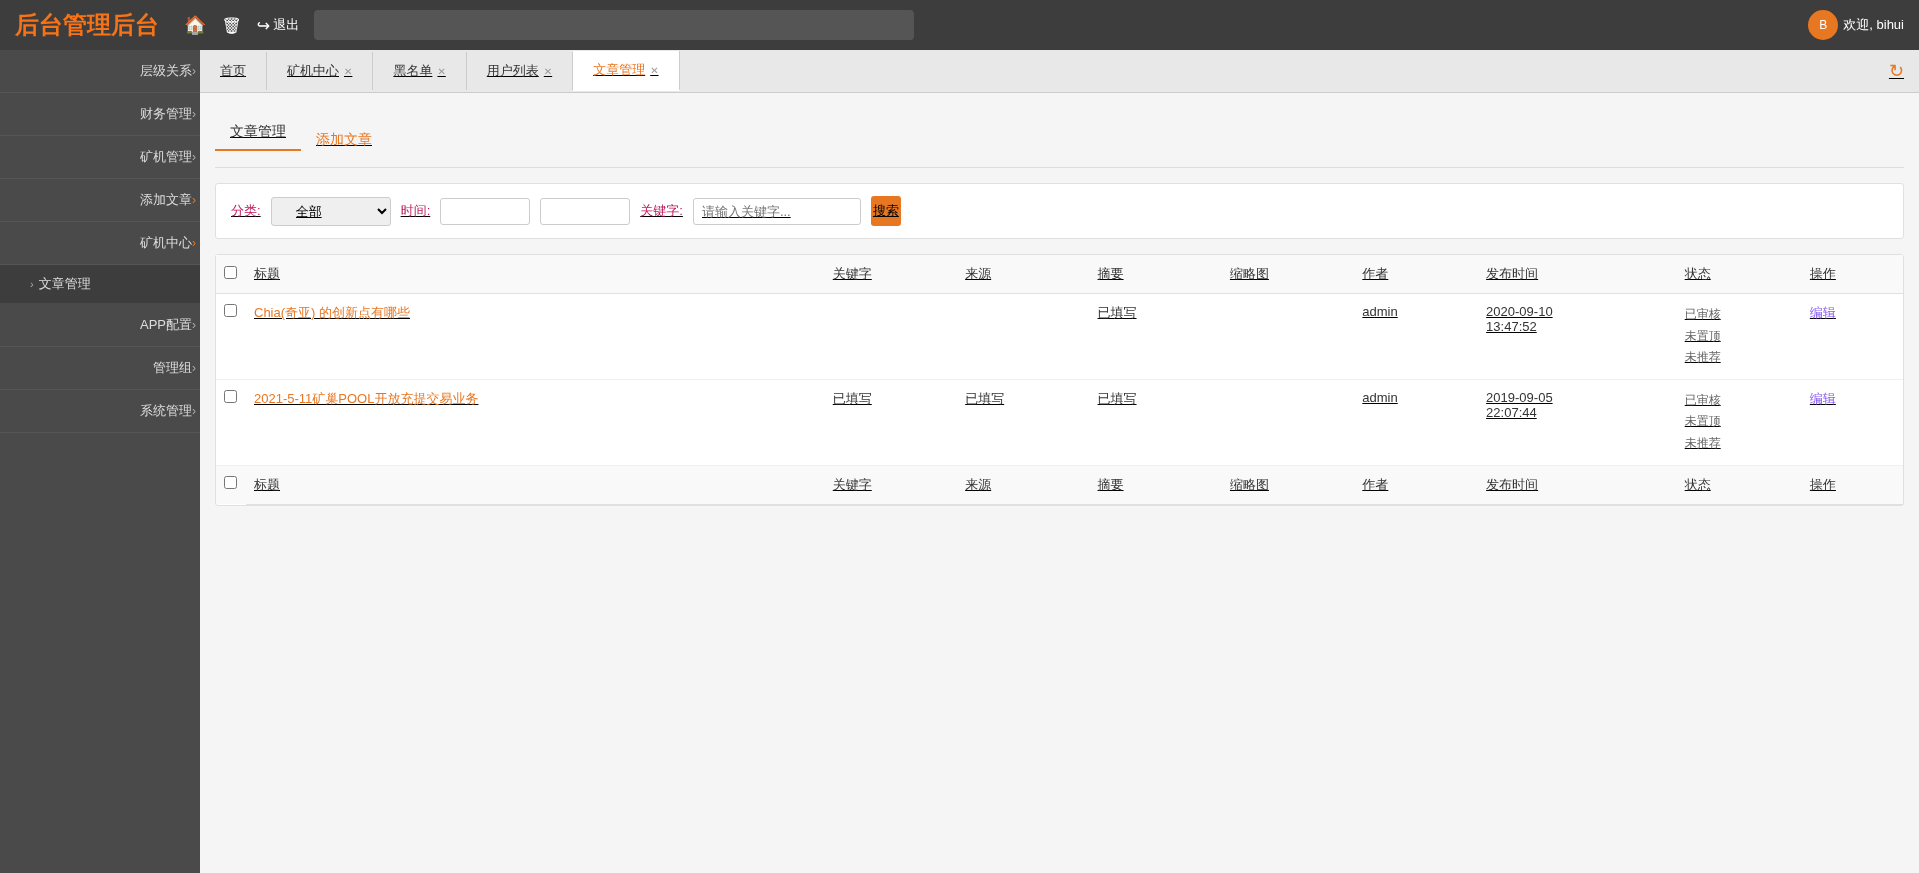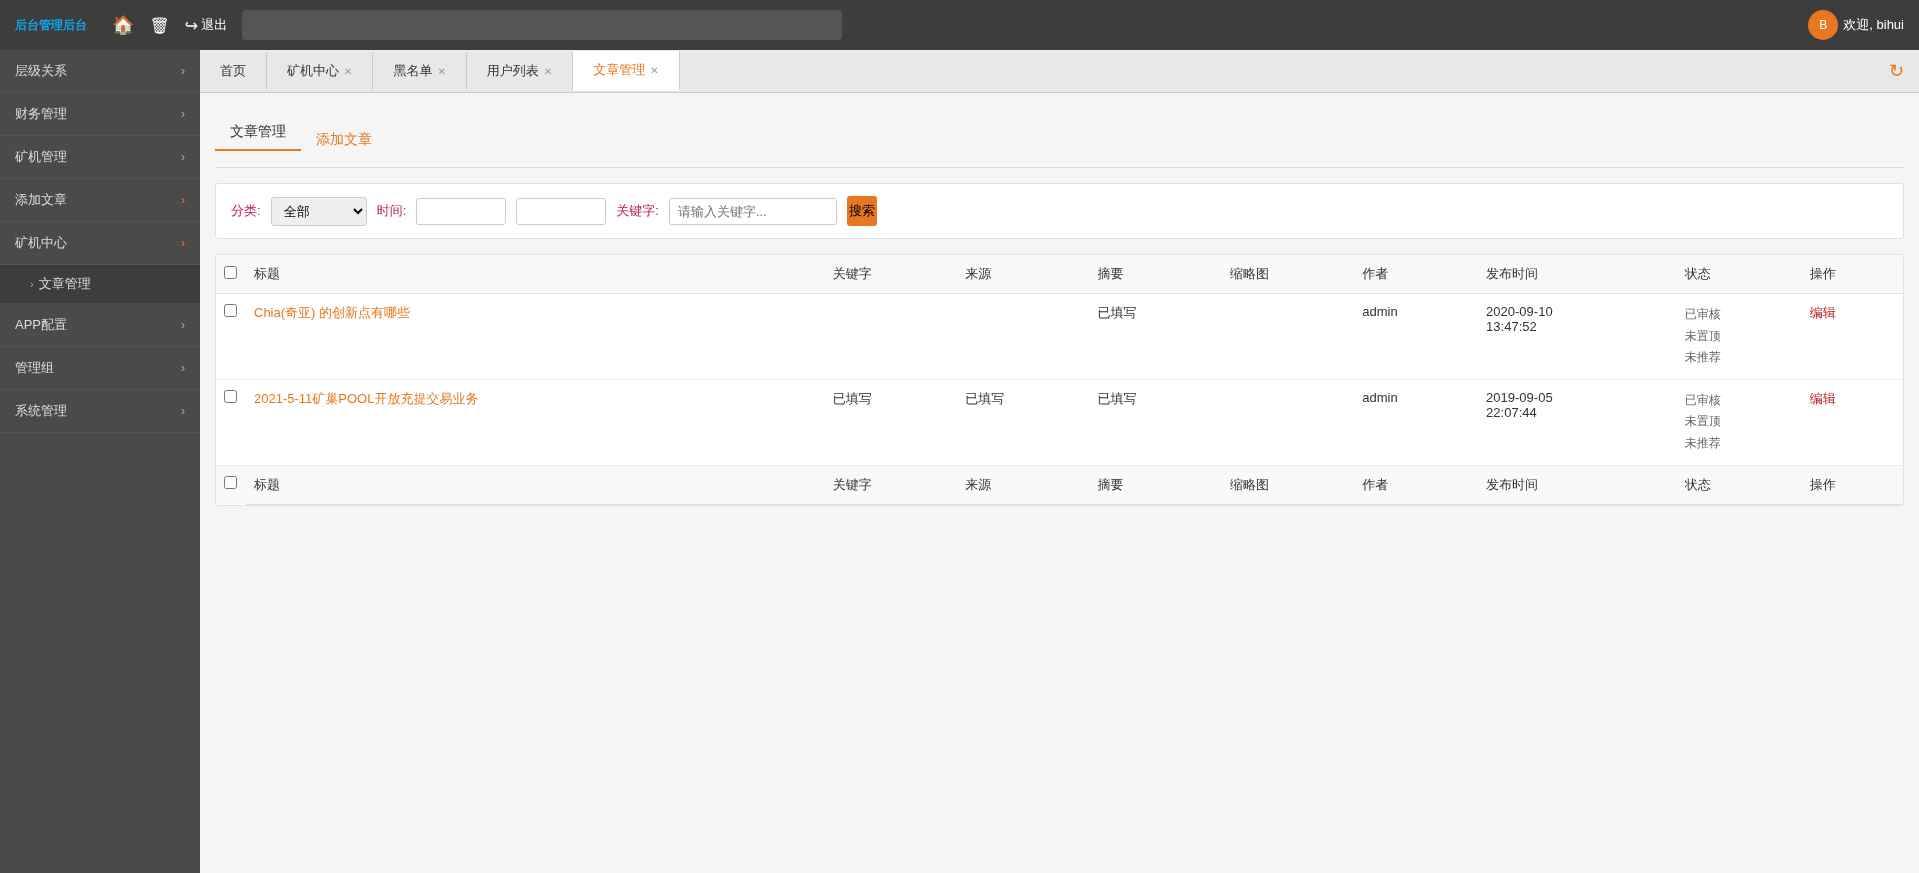--- a/index.html
+++ b/index.html
@@ -8,22 +8,22 @@
     
     .header {
       background: #3d3d3d;
       height: 50px;
       display: flex;
       align-items: center;
       padding: 0 15px;
       gap: 15px;
     }
     .header-logo {
-      color: #0ea5e9;
-      font-size: 12px;
+      color: #f97316;
+      font-size: 24px;
       font-weight: bold;
       margin-right: 10px;
     }
     .header-icon {
       color: white;
       font-size: 18px;
       cursor: pointer;
     }
     .header-search {
       flex: 1;
@@ -61,22 +61,22 @@
     
     .sidebar {
       width: 200px;
       background: #4a4a4a;
       flex-shrink: 0;
       overflow-y: auto;
     }
     .sidebar-item {
       display: flex;
       align-items: center;
-      justify-content: space-between;
-      padding: 12px 15px;
+      justify-content: flex-end;
+      padding: 12px 4px;
       color: #ddd;
       cursor: pointer;
       border-bottom: 1px solid #555;
     }
     .sidebar-item .arrow { color: #aaa; font-size: 12px; }
     .sidebar-item.active .arrow { color: #e87722; }
     .sidebar-sub {
       background: #3d3d3d;
     }
     .sidebar-sub-item {
@@ -88,20 +88,21 @@
       align-items: center;
       gap: 5px;
     }
     .sidebar-sub-item .sub-arrow { color: #aaa; font-size: 11px; }
 
     
     .main {
       flex: 1;
       background: #f5f5f5;
       overflow-y: auto;
+      text-decoration: underline;
     }
 
     
     .tabs {
       background: #e8e8e8;
       display: flex;
       align-items: center;
       border-bottom: 1px solid #ccc;
       padding: 0;
     }
@@ -167,25 +168,25 @@
       padding: 12px 15px;
       border: 1px solid #e0e0e0;
       border-radius: 3px;
       margin-bottom: 15px;
       display: flex;
       align-items: center;
       gap: 10px;
     }
     .search-bar label { color: #be185d; }
     .search-bar select {
-      padding: 5px 8px;
+      padding: 5px 20px;
       border: 1px solid #ccc;
       border-radius: 3px;
       font-size: 13px;
-      width: 96px;
+      width: 120px;
     }
     .search-bar input[type="text"] {
       padding: 5px 8px;
       border: 1px solid #ccc;
       border-radius: 3px;
       font-size: 13px;
       width: 100px;
     }
     .search-bar input[type="text"].keyword {
       width: 168px;
@@ -226,21 +227,21 @@
       color: #333;
       border-bottom: 1px solid #f0f0f0;
       vertical-align: top;
     }
     table tr:last-child td { border-bottom: none; }
 
     .checkbox-col { width: 30px; }
     .title-col { color: #e87722; cursor: pointer; }
     .status-text { color: #666; font-size: 12px; line-height: 1.8; }
     .link-orange { color: #e87722; cursor: pointer; }
-    .edit-link { color: #b91c1c; cursor: pointer; }
+    .edit-link { color: #8b5cf6; cursor: pointer; }
 
     .logout-btn {
       display: flex;
       align-items: center;
       gap: 3px;
       color: white;
       cursor: pointer;
       font-size: 13px;
     }
   </style>

